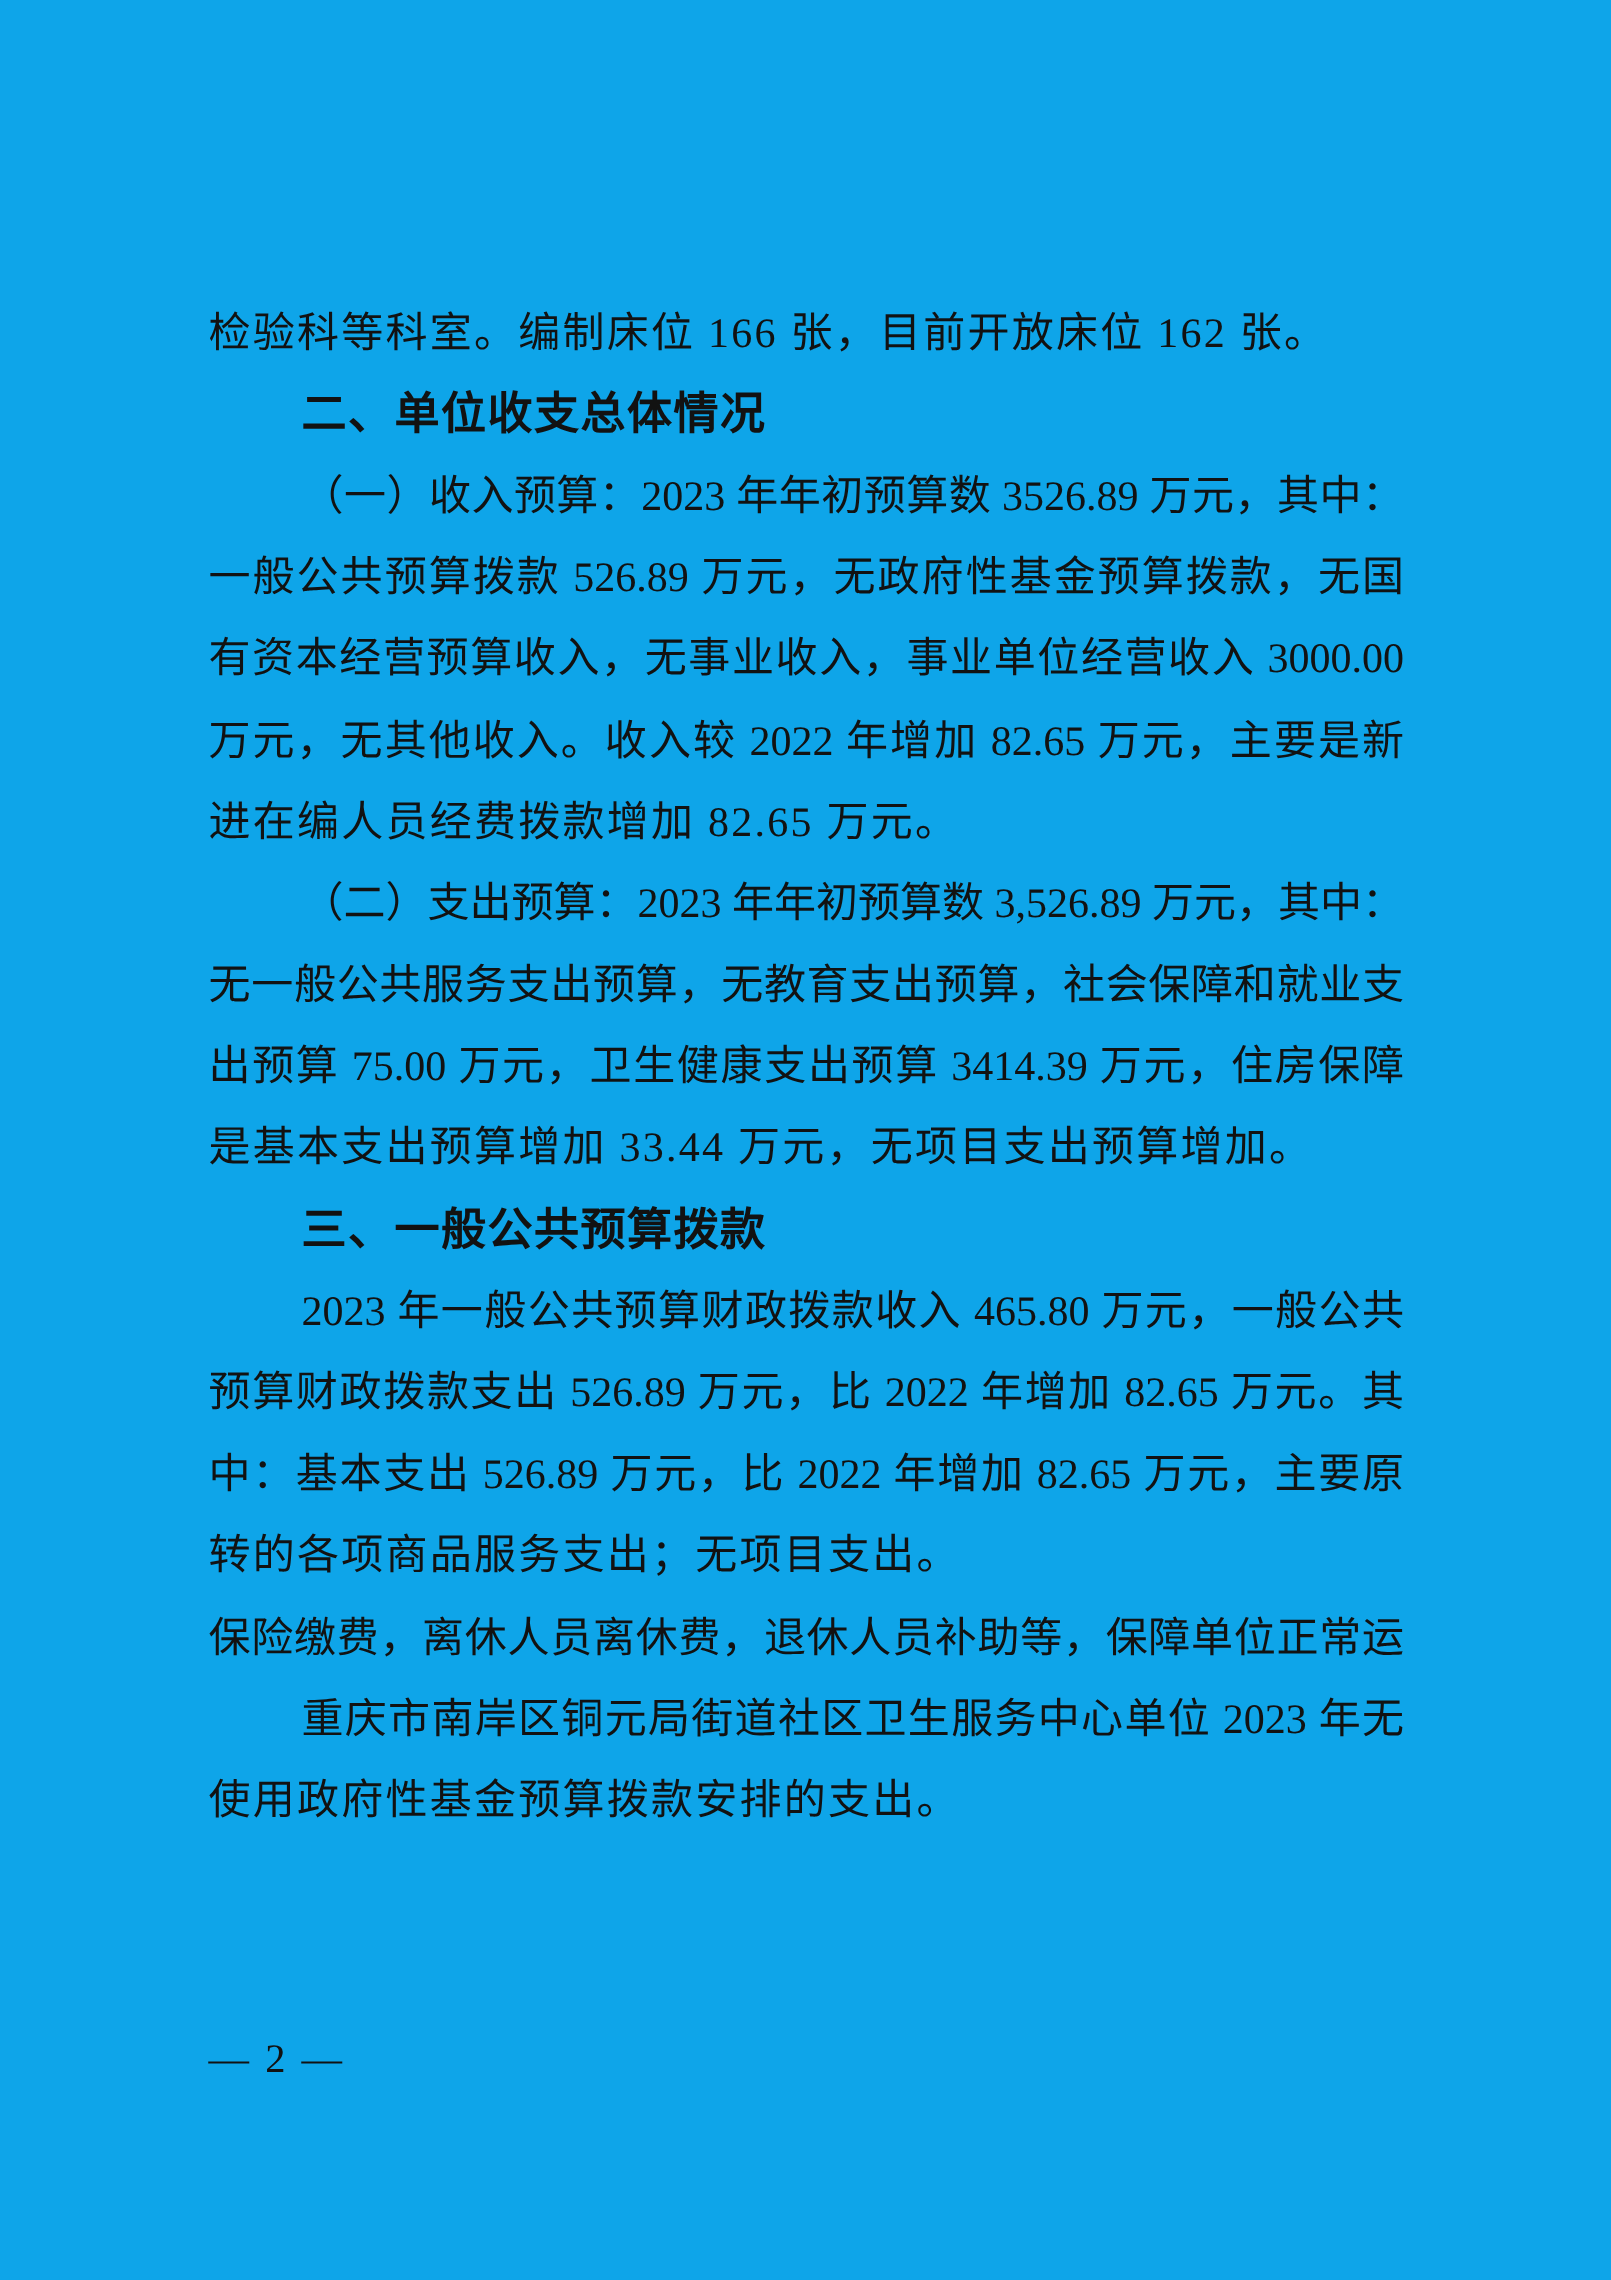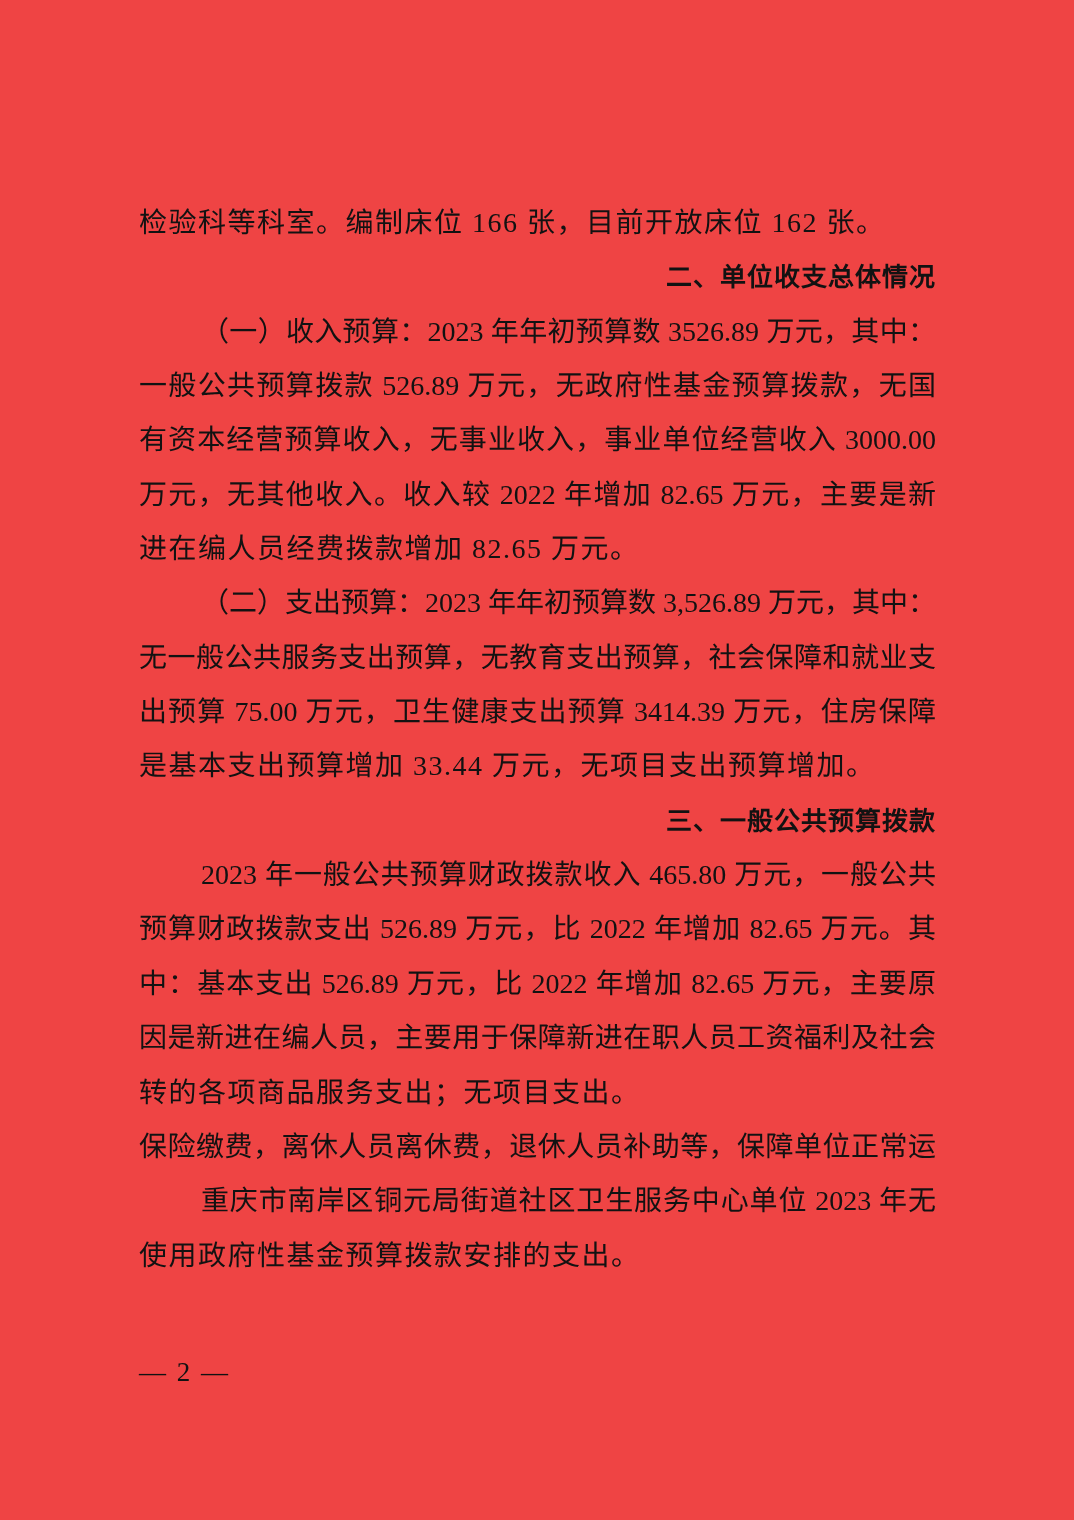--- a/index.html
+++ b/index.html
@@ -4,21 +4,21 @@
 <style>
   html, body {
     margin: 0;
     padding: 0;
     background: #ffffff;
   }
   .page {
     position: relative;
     width: 1074px;
     height: 1520px;
-    background: #ef4444;
+    background: #0ea5e9;
     overflow: hidden;
     font-family: "Liberation Serif", "DejaVu Serif", serif;
     color: #121212;
   }
   .content {
     position: absolute;
     left: 139px;
     top: 196px;
     width: 797px;
   }
@@ -36,23 +36,22 @@
   .line.indent {
     text-indent: 62px;
   }
   .line.last {
     text-align: left;
     letter-spacing: 1.5px;
   }
   .line.heading {
     font-family: "Liberation Sans", "DejaVu Sans", sans-serif;
     font-weight: 700;
-    font-size: 26px;
+    font-size: 30px;
     letter-spacing: 1px;
-    text-align: right;
   }
   .footer {
     position: absolute;
     left: 139px;
     top: 1352px;
     height: 40px;
     line-height: 40px;
     font-size: 27px;
     letter-spacing: 2px;
     color: #121212;
@@ -71,20 +70,19 @@
     <div class="line body just">万元，无其他收入。收入较 2022 年增加 82.65 万元，主要是新</div>
     <div class="line body last">进在编人员经费拨款增加 82.65 万元。</div>
     <div class="line body just indent">（二）支出预算：2023 年年初预算数 3,526.89 万元，其中：</div>
     <div class="line body just">无一般公共服务支出预算，无教育支出预算，社会保障和就业支</div>
     <div class="line body just">出预算 75.00 万元，卫生健康支出预算 3414.39 万元，住房保障</div>
     <div class="line body last">是基本支出预算增加 33.44 万元，无项目支出预算增加。</div>
     <div class="line heading indent">三、一般公共预算拨款</div>
     <div class="line body just indent">2023 年一般公共预算财政拨款收入 465.80 万元，一般公共</div>
     <div class="line body just">预算财政拨款支出 526.89 万元，比 2022 年增加 82.65 万元。其</div>
     <div class="line body just">中：基本支出 526.89 万元，比 2022 年增加 82.65 万元，主要原</div>
-    <div class="line body just">因是新进在编人员，主要用于保障新进在职人员工资福利及社会</div>
     <div class="line body last">转的各项商品服务支出；无项目支出。</div>
     <div class="line body just">保险缴费，离休人员离休费，退休人员补助等，保障单位正常运</div>
     <div class="line body just indent">重庆市南岸区铜元局街道社区卫生服务中心单位 2023 年无</div>
     <div class="line body last">使用政府性基金预算拨款安排的支出。</div>
   </div>
   <div class="footer">— 2 —</div>
 </div>
 
 </body></html>

